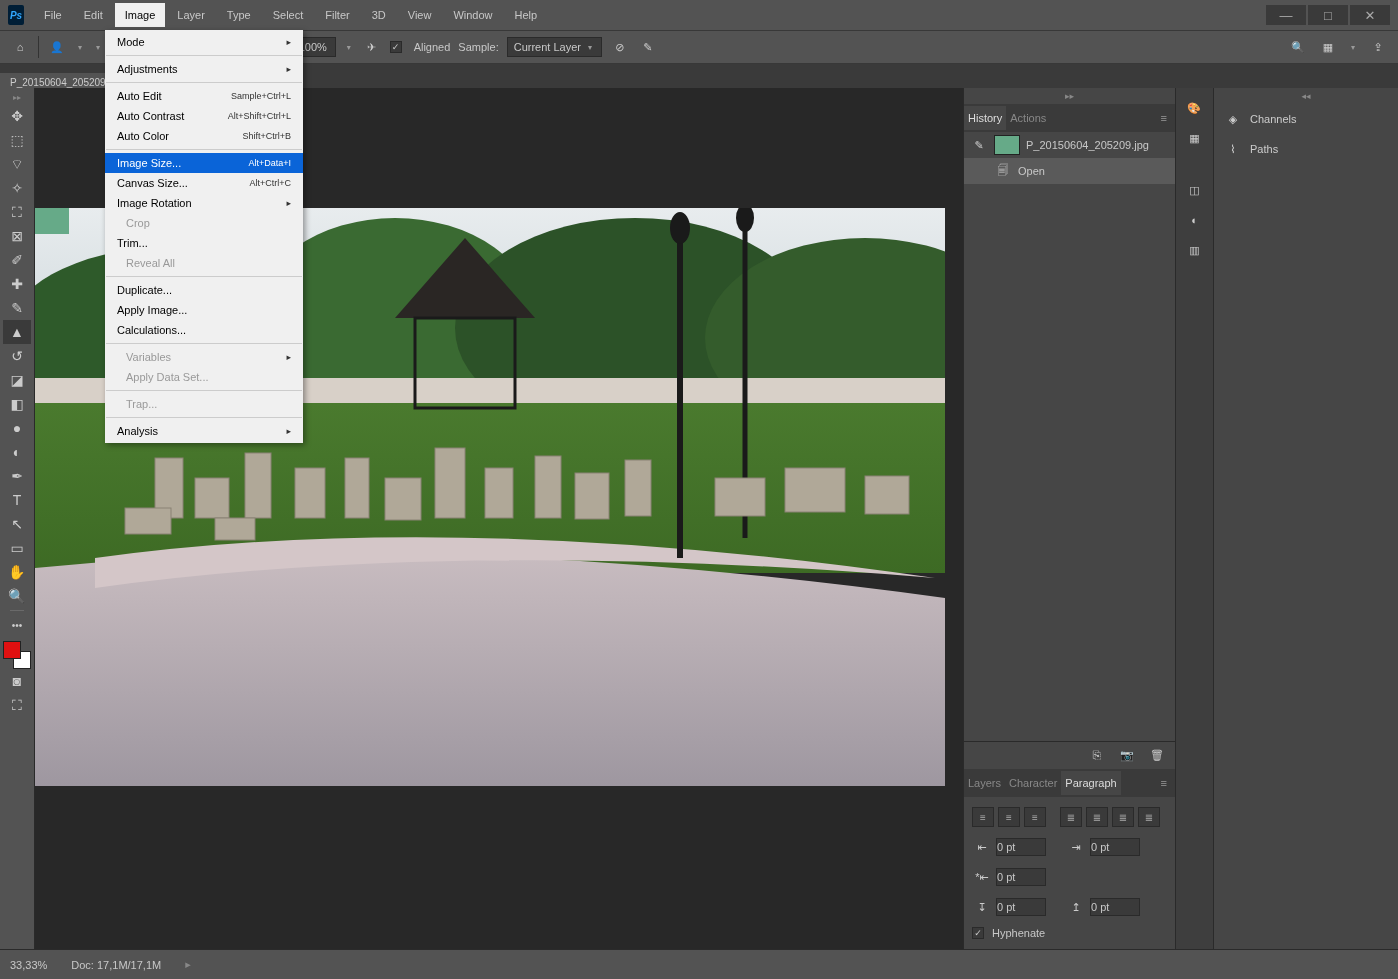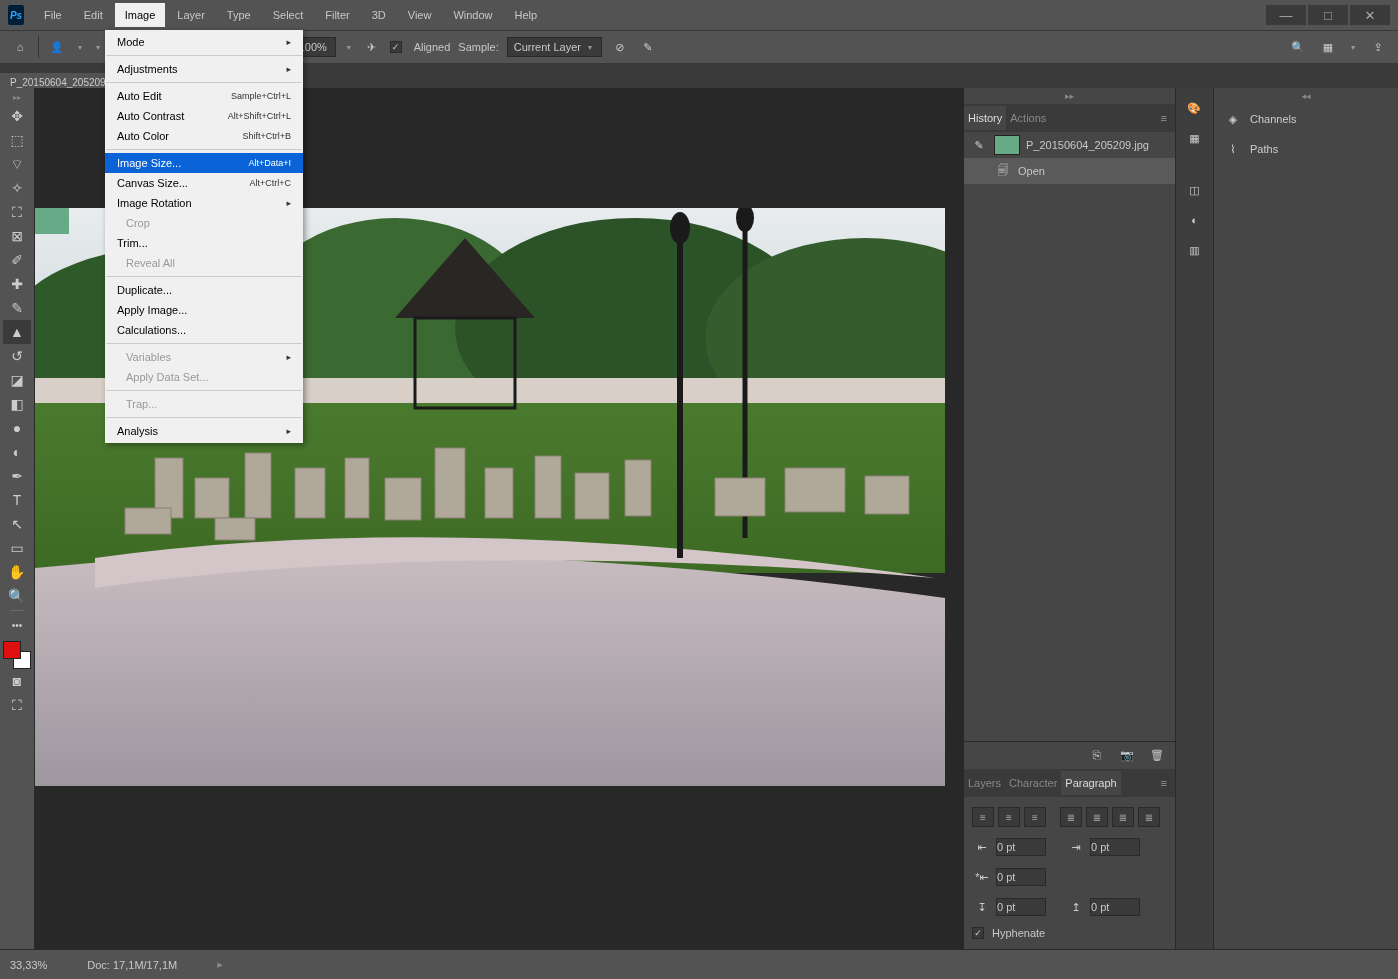--- a/index.html
+++ b/index.html
@@ -43,21 +43,21 @@
 .para-field-row { display: flex; gap: 20px; align-items: center; }
 .para-field { display: flex; align-items: center; gap: 4px; }
 .para-input { background: #3a3a3a; border: 1px solid #2a2a2a; width: 50px; height: 18px; padding: 0 0; display: flex; align-items: center; }
 .toolbox { position: absolute; left: 0; top: 88px; bottom: 30px; width: 35px; background: #535353; border-right: 1px solid #2a2a2a; display: flex; flex-direction: column; align-items: center; padding-top: 2px; }
 .tool { width: 28px; height: 24px; display: flex; align-items: center; justify-content: center; color: #ccc; font-size: 14px; margin: 0; }
 .tool.sel { background: #3a3a3a; }
 .tool-sep { width: 14px; height: 1px; background: #6a6a6a; margin: 2px 0; }
 .color-swatches { margin-top: 4px; width: 28px; height: 28px; position: relative; }
 .fg-swatch { position: absolute; width: 18px; height: 18px; border: 1px solid #222; top: 0; left: 0; }
 .bg-swatch { position: absolute; width: 18px; height: 18px; background: #fff; border: 1px solid #222; bottom: 0; right: 0; }
-.statusbar { position: absolute; bottom: 0; left: 0; right: 0; height: 30px; background: #535353; border-top: 1px solid #2a2a2a; display: flex; align-items: center; padding: 0 10px; gap: 40px; }
+.statusbar { position: absolute; bottom: 0; left: 0; right: 0; height: 30px; background: #535353; border-top: 1px solid #2a2a2a; display: flex; align-items: center; padding: 0 10px; gap: 24px; }
 .dropdown-menu { position: absolute; left: 105px; top: 30px; width: 198px; background: #f0f0f0; color: #000; box-shadow: 2px 2px 6px rgba(0,0,0,.4); z-index: 1000; padding: 2px 0; }
 .dd-item { padding: 4px 12px; display: flex; justify-content: space-between; align-items: center; font-size: 11px; min-height: 18px; }
 .dd-item.hover { background: #0a64d8; color: #fff; }
 .dd-item.disabled { color: #999; margin-left: 9px; }
 .dd-sep { height: 1px; background: #ccc; margin: 3px 1px; }
 .dd-sub { font-size: 9px; color: #333; }
 .dd-item.hover .dd-sub{ color:#fff;}
 .mini-thumb { position: absolute; top: 120px; left: 0; width: 34px; height: 26px; background: #6a8; z-index: 5; }
 .collapse-arrows { width: 100%; height: 16px; display: flex; align-items: center; justify-content: center; color: #888; font-size: 9px; }
 .panel-strip-label { display: flex; align-items: center; gap: 8px; padding: 6px 10px; color: #ccc; }

